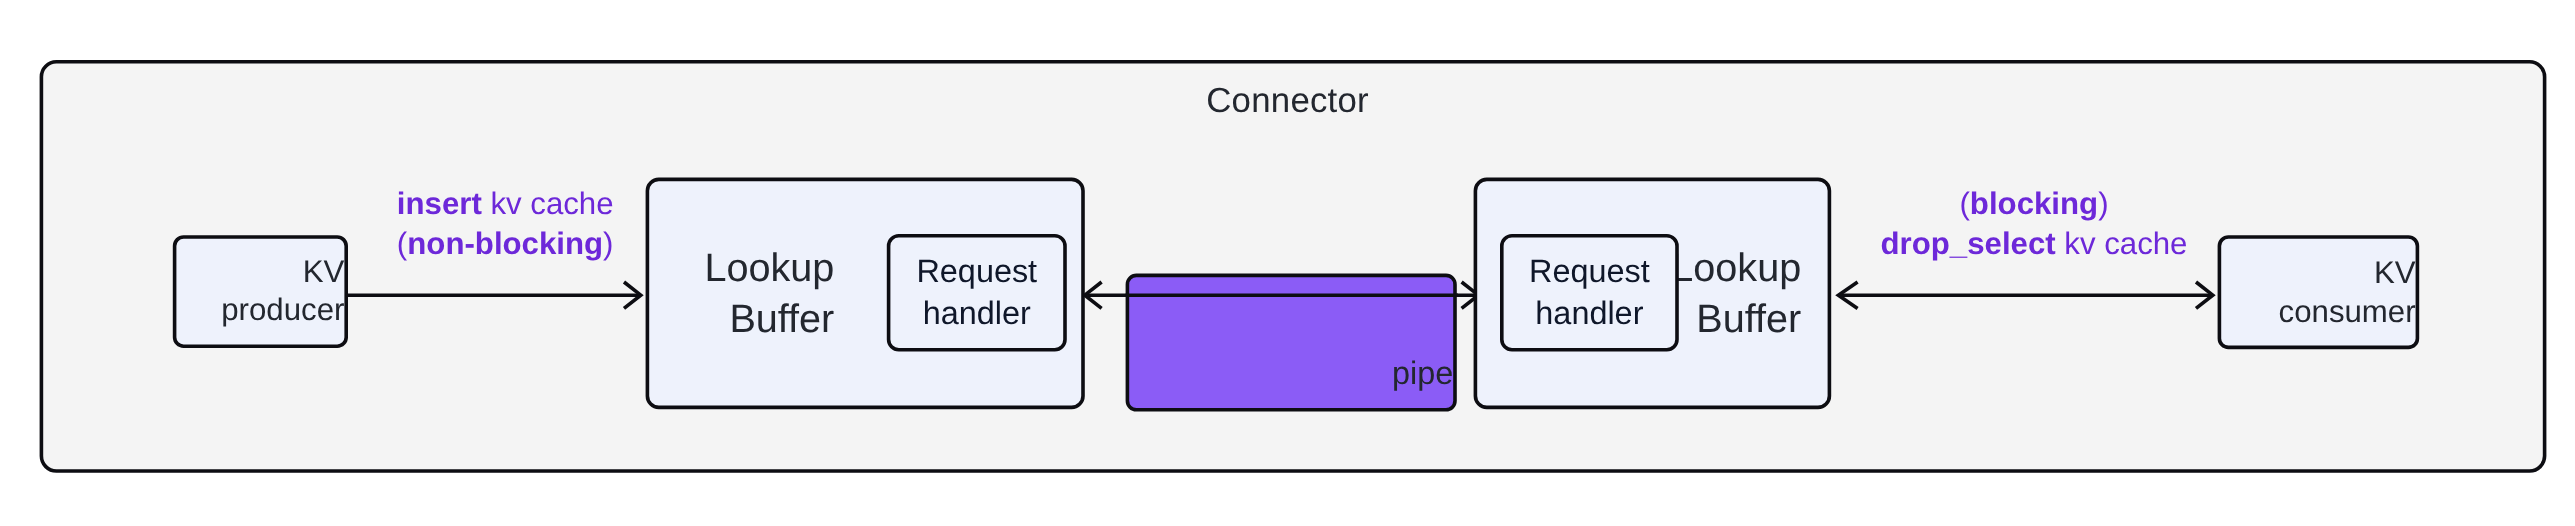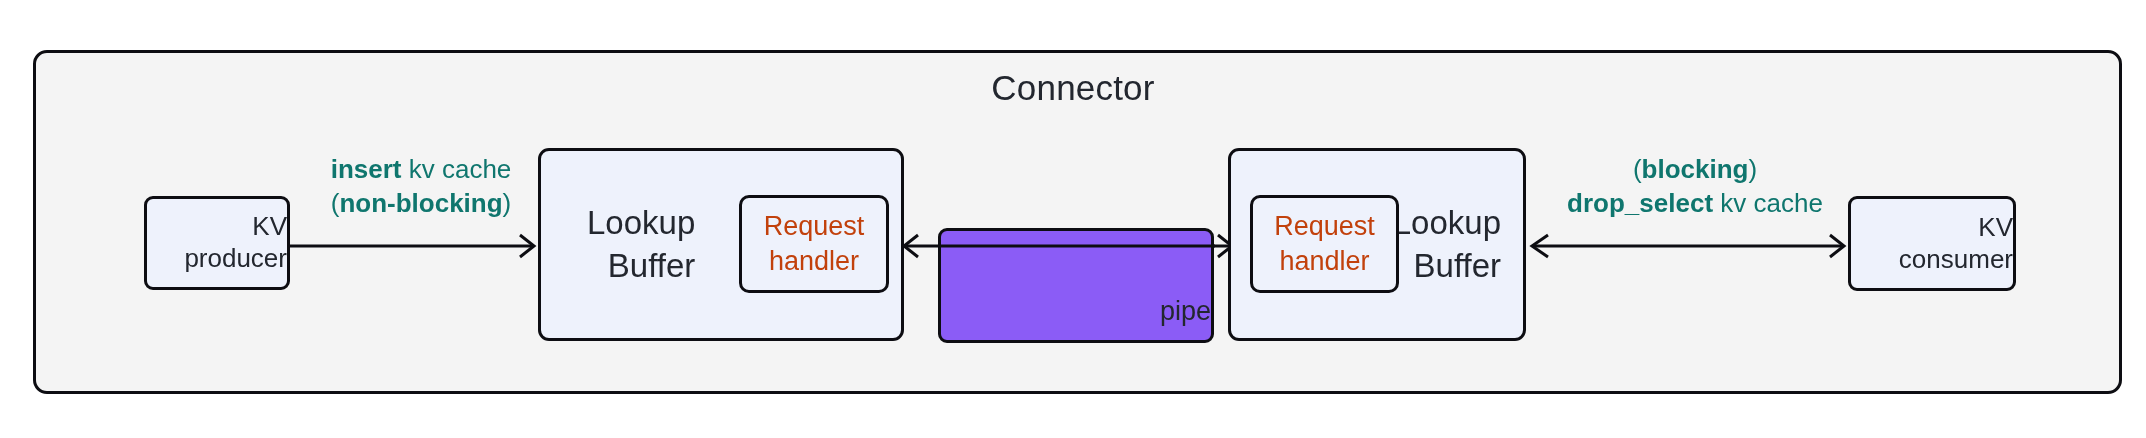--- a/index.html
+++ b/index.html
@@ -31,21 +31,21 @@
     background: #f4f4f4;
     border: 3px solid #0d0d12;
     border-radius: 14px;
   }
   .connector-title {
     position: absolute;
     left: 0;
     top: 68px;
     width: 2146px;
     text-align: center;
-    font-size: 35px;
+    font-size: 29px;
     color: #23272f;
     letter-spacing: 0.2px;
     white-space: nowrap;
   }
 
   
   .node {
     position: absolute;
     box-sizing: border-box;
     border: 3px solid #0d0d12;
@@ -104,21 +104,21 @@
     box-sizing: border-box;
     background: #eef2fc;
     border: 3px solid #0d0d12;
     border-radius: 10px;
     display: flex;
     flex-direction: column;
     align-items: center;
     justify-content: center;
     font-size: 27px;
     line-height: 1.3;
-    color: #c2410c;
+    color: #0f172a;
     white-space: nowrap;
   }
   #request-handler-left  { left: 739px;  top: 195px; width: 150px; height: 98px; }
   #request-handler-right { left: 1250px; top: 195px; width: 149px; height: 98px; }
 
   
   #pipe {
     left: 938px; top: 196px; width: 276px; height: 115px;
     border-radius: 9px;
     font-size: 27px;
@@ -136,21 +136,21 @@
     stroke: #0d0d12;
     stroke-width: 3;
     fill: none;
   }
   .arrow-head { fill: none; stroke: #0d0d12; stroke-width: 3; }
 
   
   .edge-label {
     position: absolute;
     text-align: center;
-    color: #0f766e;
+    color: #6d28d9;
     font-size: 26px;
     line-height: 1.32;
     white-space: nowrap;
   }
   .edge-label b { font-weight: bold; }
   #label-insert      { left: 276px;  top: 152px; width: 290px; }
   #label-drop-select { left: 1530px; top: 152px; width: 330px; }
 </style>
 </head>
 <body>

